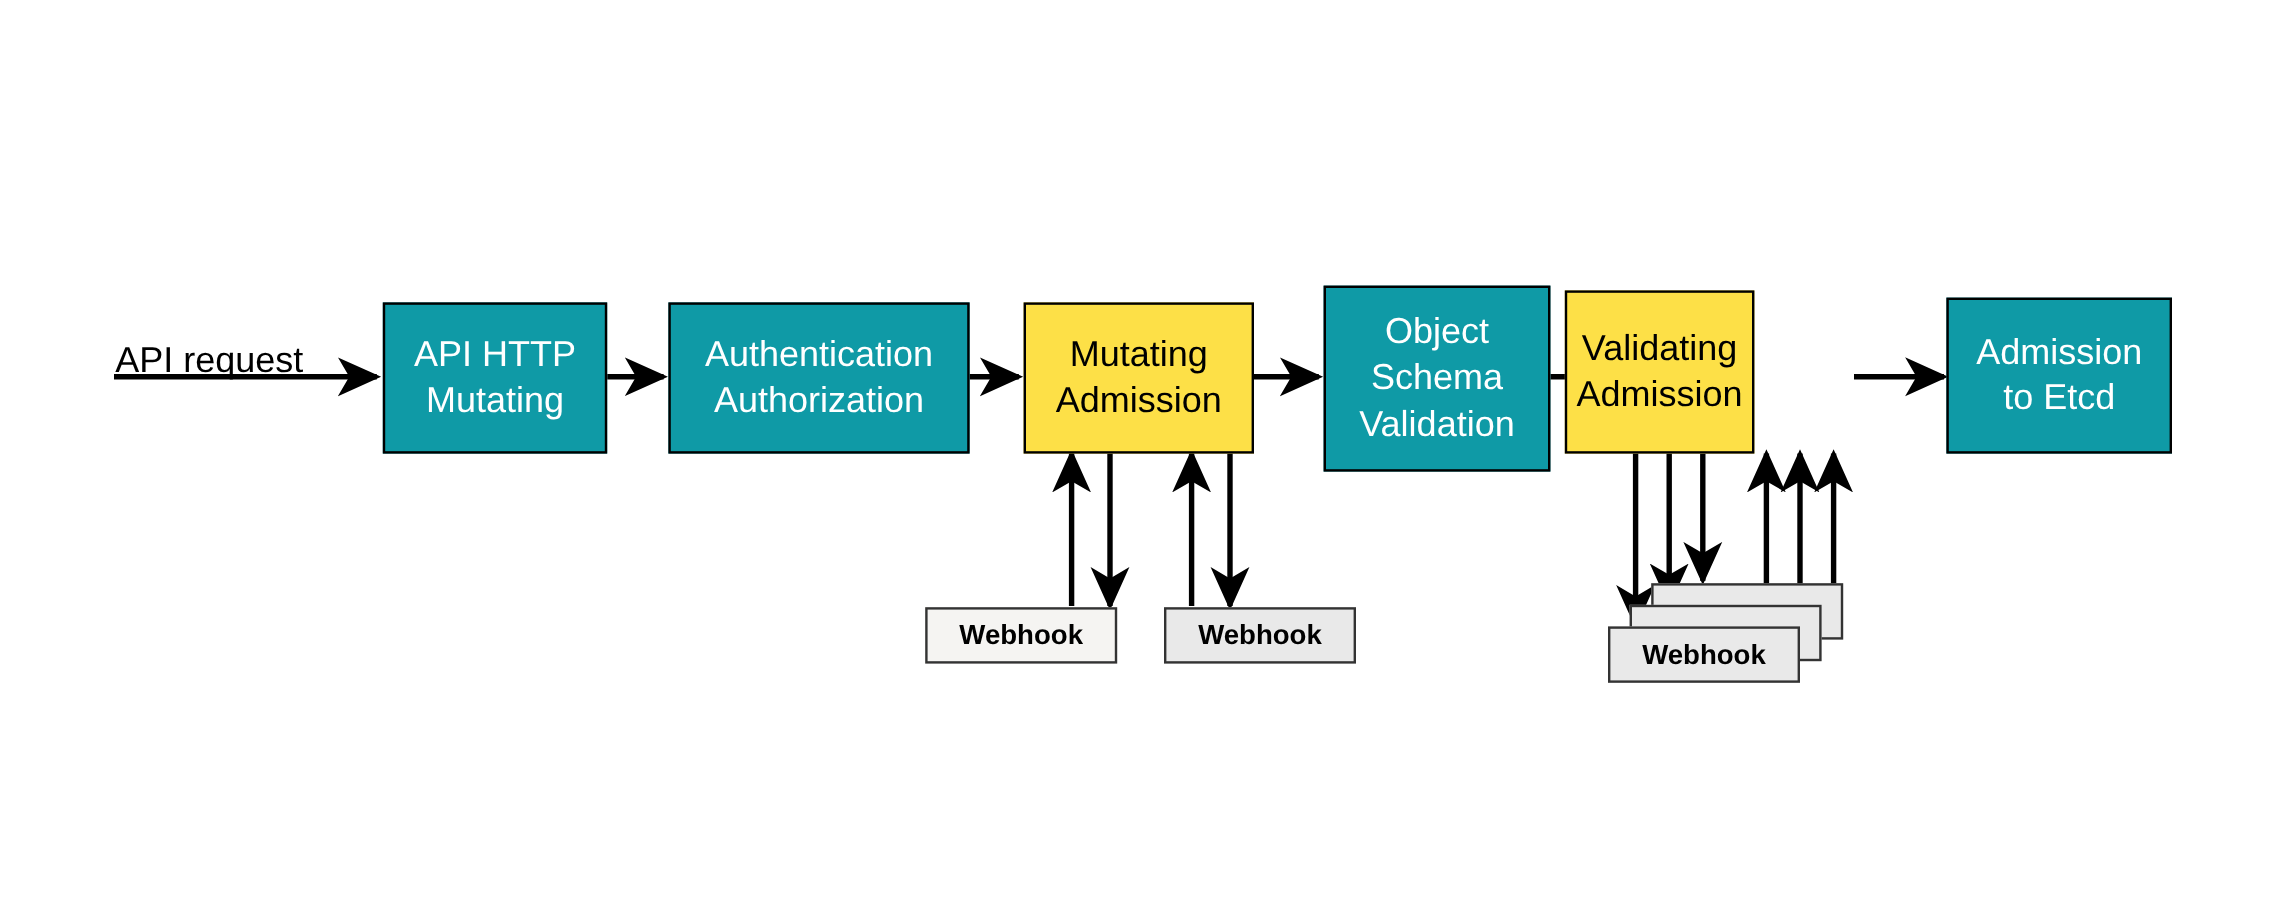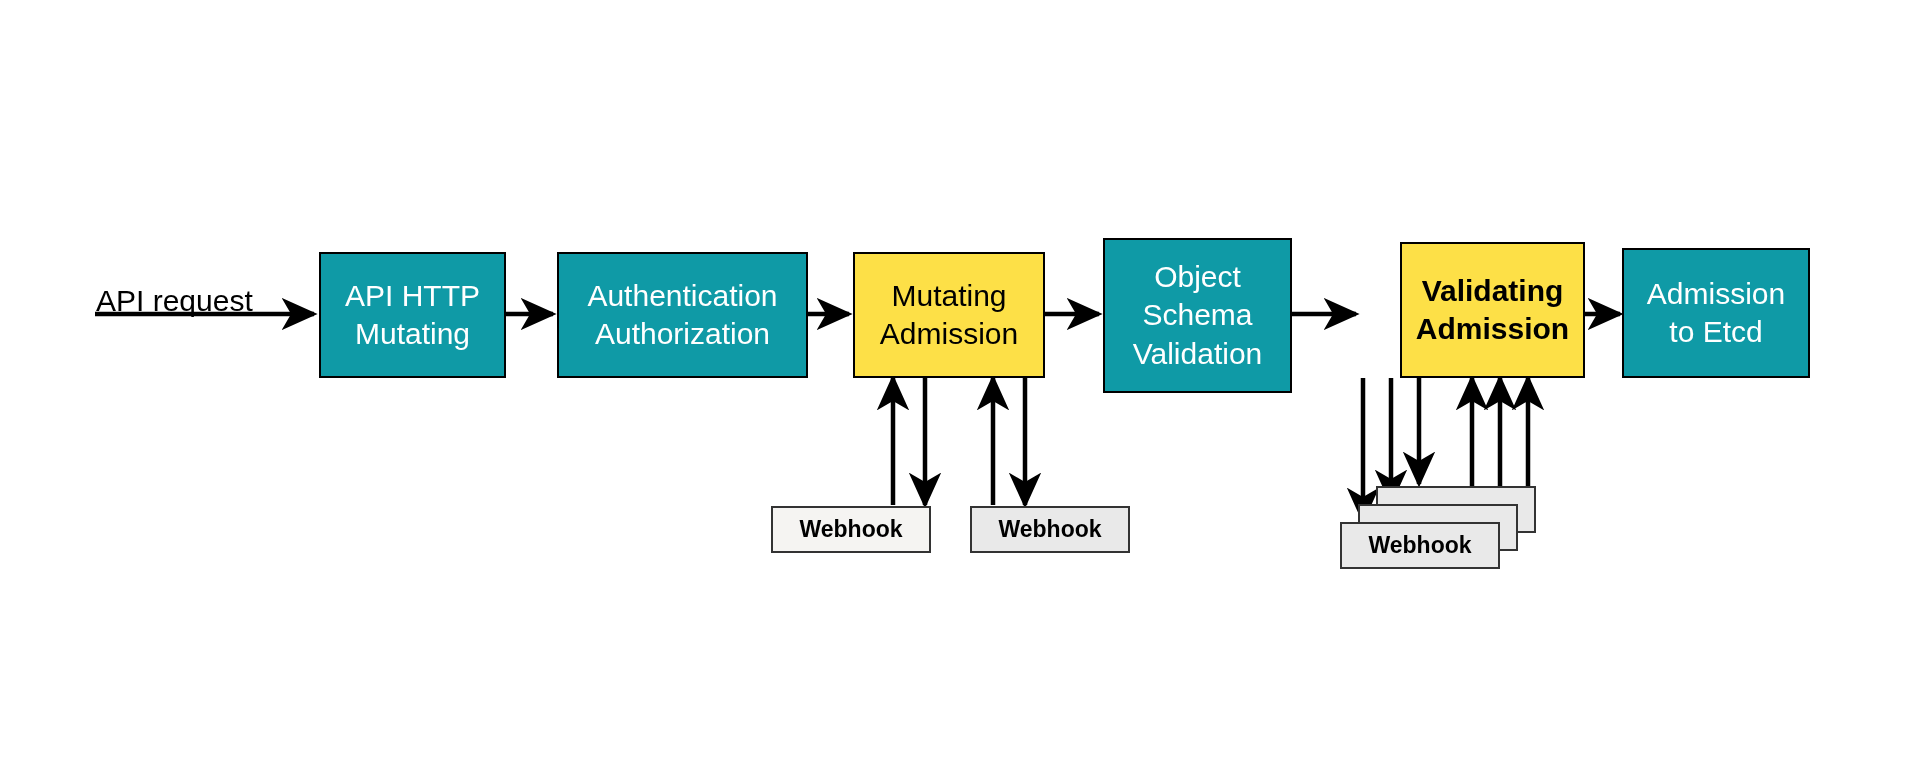--- a/index.html
+++ b/index.html
@@ -119,21 +119,21 @@
   <div class="node teal" style="left:557px; top:252px; width:251px; height:126px;">Authentication
 Authorization</div>
 
   <div class="node yellow" style="left:853px; top:252px; width:192px; height:126px;">Mutating
 Admission</div>
 
   <div class="node teal" style="left:1103px; top:238px; width:189px; height:155px;">Object
 Schema
 Validation</div>
 
-  <div class="node yellow" style="left:1400px; top:242px; width:185px; height:136px;font-weight:bold;">Validating
+  <div class="node yellow" style="left:1304px; top:242px; width:158px; height:136px;">Validating
 Admission</div>
 
   <div class="node teal" style="left:1622px; top:248px; width:188px; height:130px;">Admission
 to Etcd</div>
 
   <div class="node webhook shade-a" style="left:771px; top:506px; width:160px; height:47px;">Webhook</div>
 
   <div class="node webhook shade-b" style="left:970px; top:506px; width:160px; height:47px;">Webhook</div>
 
   <div class="node webhook ghost" style="left:1376px; top:486px; width:160px; height:47px;"></div>

